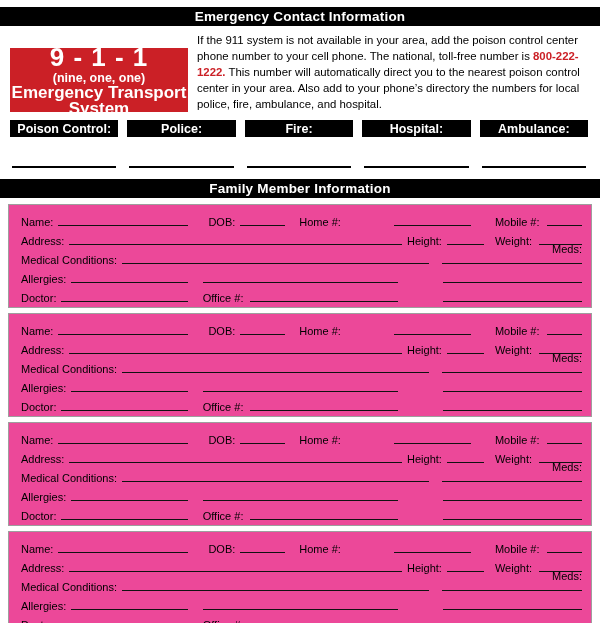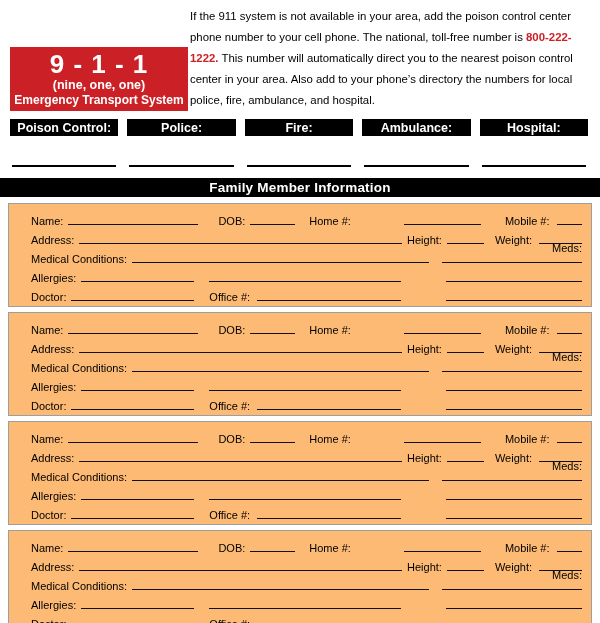--- a/index.html
+++ b/index.html
@@ -10,36 +10,36 @@
   .section-bar { margin-top:7px; height:19px; background:#000; color:#fff;
     display:flex; align-items:center; justify-content:center;
     font-size:13.5px; font-weight:bold; letter-spacing:.2px; }
 
   .intro { display:flex; align-items:flex-end; margin:6px 10px 0 10px; }
   .red-box { width:178px; height:64px; margin-top:2px; background:#cb2026; color:#fff;
     display:flex; flex-direction:column; align-items:center; justify-content:center;
     text-align:center; flex-shrink:0; }
   .red-big { font-size:26px; font-weight:bold; line-height:27px; letter-spacing:1px; }
   .red-phonetic { font-size:12.5px; font-weight:bold; line-height:14px; }
-  .red-subtitle { font-size:12px; font-weight:bold; line-height:16px; }
-  .intro-text { flex:1; margin-left:2px; font-size:11.4px; line-height:21px; }
+  .red-subtitle { font-size:17px; font-weight:bold; line-height:16px; }
+  .intro-text { flex:1; margin-left:9px; font-size:11.4px; line-height:16px; }
   .phone-red { color:#cb2026; font-weight:bold; }
 
   .contact-row { display:flex; gap:9px; margin:8px 12px 0 10px; }
   .contact-box { flex:1; height:17px; background:#000; color:#fff;
     display:flex; align-items:center; justify-content:center;
     font-size:12.5px; font-weight:bold; }
   .contact-lines { display:flex; gap:9px; margin:29px 12px 0 10px; }
   .contact-line { flex:1; border-bottom:2px solid #000; height:2px; margin:0 2px; }
 
   .family-bar { margin-top:11px; }
 
   .members { margin:6px 8px 0 8px; }
-  .member { border:1.5px solid #9e9e9e; padding:5px 9px 2px 22px; margin-bottom:5px;
-    background:#fdba74; }
+  .member { border:1.5px solid #9e9e9e; padding:5px 9px 2px 12px; margin-bottom:5px;
+    background:#ec4899; }
   .frow { height:19px; display:flex; align-items:flex-end; font-size:11px; }
   .fgroup { display:flex; align-items:flex-end; }
   .flabel { white-space:nowrap; padding-bottom:1px; }
   .bl { border-bottom:1.1px solid #111; margin-bottom:3px; height:8px; }
   .ml5 { margin-left:5px; } .ml7 { margin-left:7px; } .ml8 { margin-left:8px; }
   .grow { flex:1; }
   
   .w-name { width:130px; } .w-dob { width:45px; } .w-home { width:77px; }
   .g-dob { margin-left:20px; } .g-home { margin-left:14px;gap:45px; } .g-mobile { margin-left:24px; flex:1; }
   
@@ -50,36 +50,39 @@
   
   .seg-left { width:168px; } .seg-mid { width:197px; margin-left:15px; }
   .seg-right { width:140px; margin-left:45px; }
   .w-allerg { flex:1; } .w-doctor { flex:1; } .w-office { flex:1; }
 </style>
 </head>
 <body>
 
 <div class="page">
 
+  <div class="section-bar">
+    <span>Emergency Contact Information</span>
+  </div>
 
   <div class="intro">
     <div class="red-box">
       <div class="red-big">9 - 1 - 1</div>
       <div class="red-phonetic">(nine, one, one)</div>
       <div class="red-subtitle">Emergency Transport System</div>
     </div>
     <div class="intro-text"><span>If the 911 system is not available in your area, add the poison control center phone number to your cell phone. The national, toll-free number is </span><span class="phone-red">800-222-1222.</span><span> This number will automatically direct you to the nearest poison control center in your area. Also add to your phone’s directory the numbers for local police, fire, ambulance, and hospital.</span></div>
   </div>
 
   <div class="contact-row">
     <div class="contact-box">Poison Control:</div>
     <div class="contact-box">Police:</div>
     <div class="contact-box">Fire:</div>
+    <div class="contact-box">Hospital:</div>
     <div class="contact-box">Ambulance:</div>
-    <div class="contact-box">Hospital:</div>
   </div>
 
   <div class="contact-lines">
     <div class="contact-line"></div>
     <div class="contact-line"></div>
     <div class="contact-line"></div>
     <div class="contact-line"></div>
     <div class="contact-line"></div>
   </div>
 

